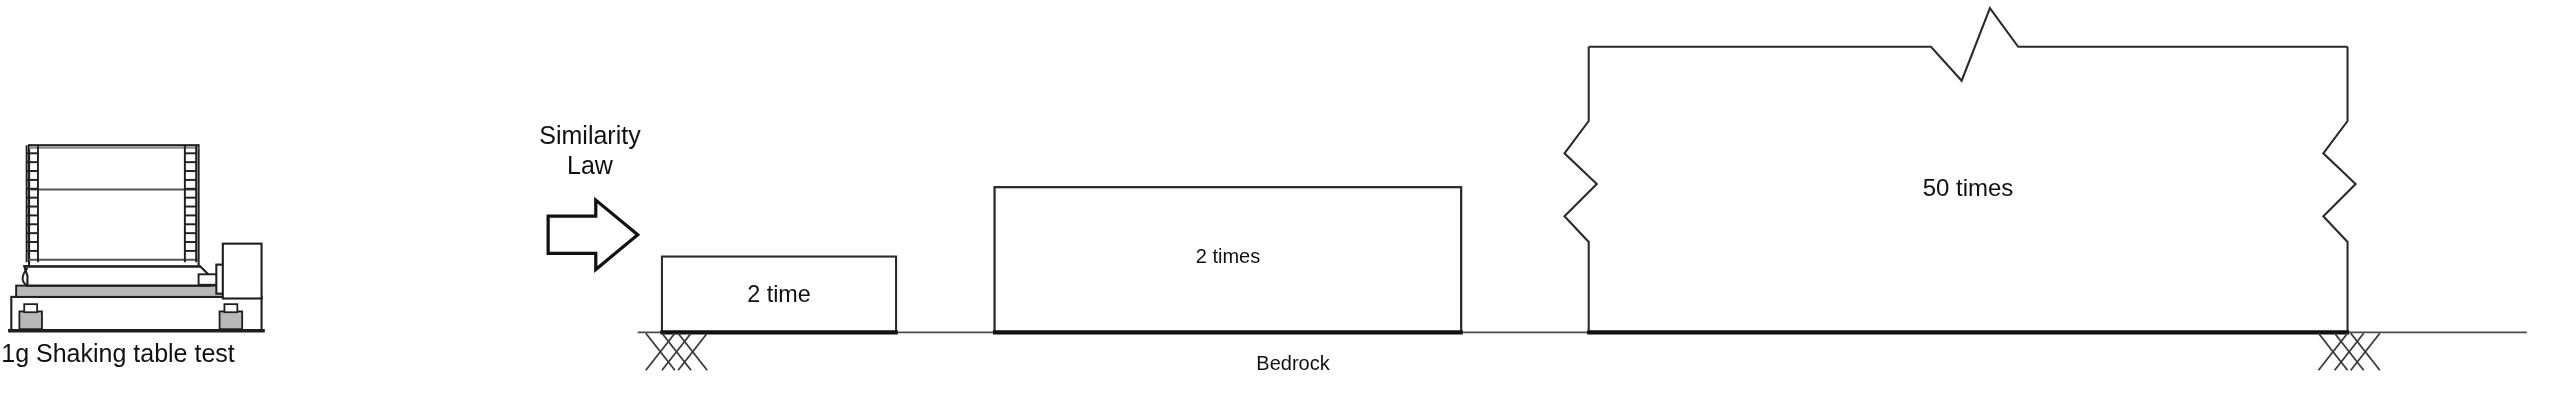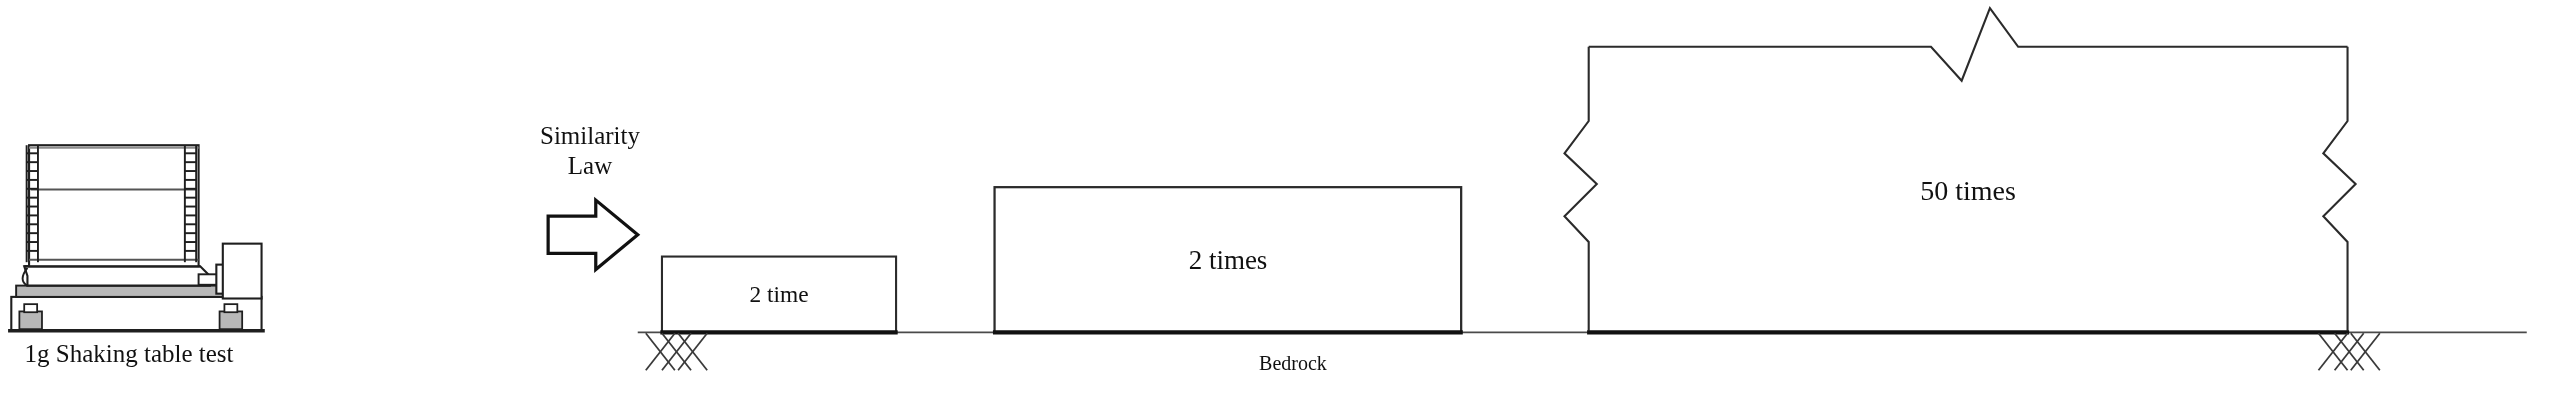--- a/index.html
+++ b/index.html
@@ -24,28 +24,28 @@
     left: 0;
     width: 2576px;
     height: 405px;
     display: block;
   }
   .lbl {
     position: absolute;
     white-space: pre;
     line-height: 1.18;
     color: #111111;
-    font-family: Liberation Serif, serif;
+    font-family: Liberation Sans, sans-serif;
   }
   .lbl-center { text-align: center; transform: translateX(-50%); }
   #label-shaking-table-test { font-size: 25px; }
   #label-similarity-law      { font-size: 25px; }
   #label-scale-1             { font-size: 23.4px; }
-  #label-scale-2             { font-size: 27px; }
-  #label-scale-50            { font-size: 28px; }
+  #label-scale-2             { font-size: 20px; }
+  #label-scale-50            { font-size: 24px; }
   #label-bedrock             { font-size: 20px; }
 </style>
 </head>
 <body>
 
 <div id="stage">
 
   <svg viewBox="0 0 3191 502" preserveAspectRatio="none">
 
     <defs>
@@ -153,21 +153,21 @@
 
       <line x1="1966" y1="412" x2="2910" y2="412" stroke="#111111" stroke-width="5"></line>
 
       <g stroke="#3a3a3a" stroke-width="2.2" fill="none">
         <use href="#hatch-cross" x="2902" y="413"></use>
       </g>
     </g>
 
   </svg>
 
-  <div class="lbl lbl-center" id="label-shaking-table-test" style="left:129px; top:339px;">1g Shaking table test</div>
+  <div class="lbl lbl-center" id="label-shaking-table-test" style="left:118px; top:339px;">1g Shaking table test</div>
 
   <div class="lbl lbl-center" id="label-similarity-law" style="left:590px; top:121px;"><span>Similarity</span><br><span>Law</span></div>
 
   <div class="lbl lbl-center" id="label-scale-1" style="left:779px; top:281px;">2 time</div>
 
   <div class="lbl lbl-center" id="label-scale-2" style="left:1228px; top:245px;">2 times</div>
 
   <div class="lbl lbl-center" id="label-scale-50" style="left:1968px; top:174px;">50 times</div>
 
   <div class="lbl lbl-center" id="label-bedrock" style="left:1293px; top:352px;">Bedrock</div>

